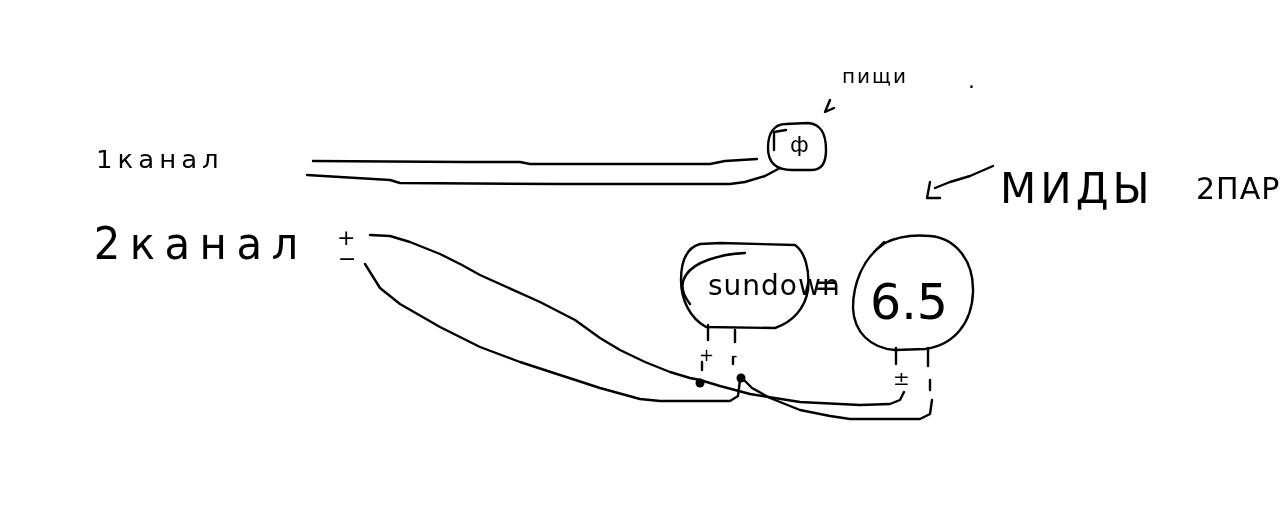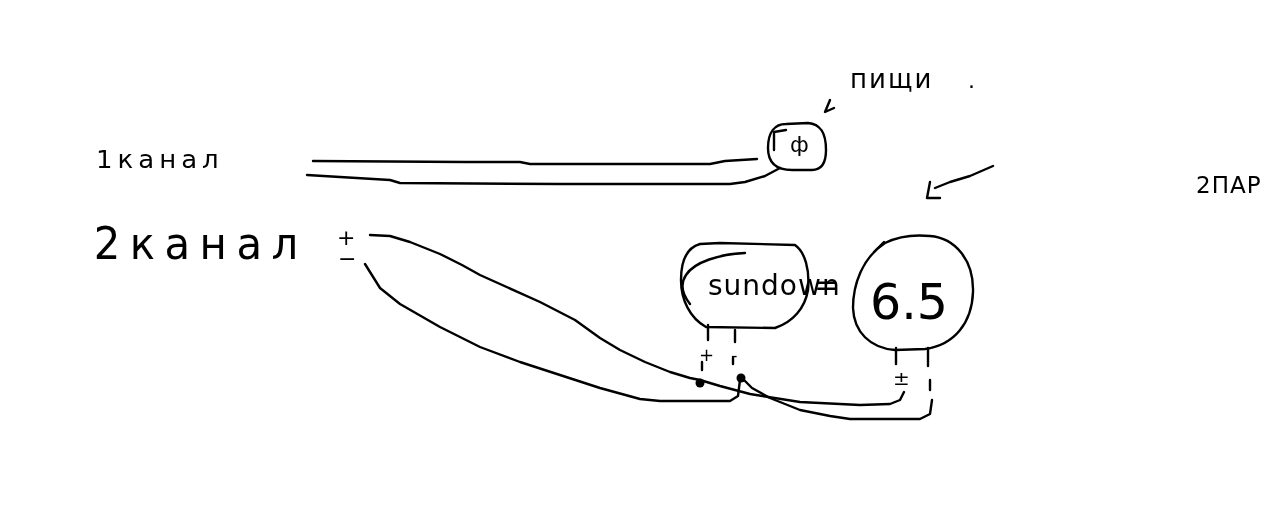--- a/index.html
+++ b/index.html
@@ -3,24 +3,24 @@
   <meta charset="utf-8">
   <style>
     html, body { margin: 0; padding: 0; background: #ffffff; }
     body { width: 1280px; height: 508px; position: relative; overflow: hidden; }
     .canvas { position: absolute; left: 0; top: 0; width: 1280px; height: 508px; }
     svg { position: absolute; left: 0; top: 0; }
     .stroke { fill: none; stroke: #000; stroke-width: 2.4; stroke-linecap: round; stroke-linejoin: round; }
     .lbl { position: absolute; color: #000; font-family: "DejaVu Sans", sans-serif; white-space: nowrap; line-height: 1; }
     #ch1 { left: 96px; top: 146px; font-size: 26px; letter-spacing: 5px; transform: scaleY(0.95); }
     #ch2 { left: 88px; top: 222px; font-size: 44px; letter-spacing: 10px; transform: scaleX(0.95); }
-    #tweet { left: 842px; top: 66px; font-size: 26px; letter-spacing: 2px; margin-left: 8px; }
+    #tweet { left: 842px; top: 66px; font-size: 20px; letter-spacing: 2px; }
     #tweet-dot { left: 968px; top: 70px; font-size: 22px; }
     #mids { left: 1000px; top: 168px; font-size: 42px; letter-spacing: 4px; }
-    #mids-count { left: 1196px; top: 174px; font-size: 23px; letter-spacing: 1px; }
+    #mids-count { left: 1196px; top: 174px; font-size: 30px; letter-spacing: 1px; }
     #amp-name { left: 708px; top: 272px; font-size: 28px; letter-spacing: 1px; }
     #equals { left: 814px; top: 270px; font-size: 30px; }
     #spk-size { left: 870px; top: 278px; font-size: 49px; }
     #tw-sym { left: 790px; top: 134px; font-size: 22px; }
     .pm { font-size: 22px; }
     #ch2-plus { left: 337px; top: 227px; }
     #ch2-minus { left: 338px; top: 248px; }
     #amp-plus { left: 699px; top: 346px; font-size: 18px; }
     #amp-minus { left: 731px; top: 346px; font-size: 18px; }
     #spk-plus { left: 893px; top: 368px; font-size: 20px; }
@@ -68,20 +68,21 @@
 
   <div class="lbl" id="ch1">1канал</div>
   <div class="lbl" id="ch2">2канал</div>
   <div class="lbl pm" id="ch2-plus">+</div>
   <div class="lbl pm" id="ch2-minus">−</div>
 
   <div class="lbl" id="tweet">пищи</div>
   <div class="lbl" id="tweet-dot">.</div>
   <div class="lbl" id="tw-sym">ф</div>
 
+  <div class="lbl" id="mids">МИДЫ</div>
   <div class="lbl" id="mids-count">2ПАР</div>
 
   <div class="lbl" id="amp-name">sundown</div>
   <div class="lbl" id="amp-plus">+</div>
   <div class="lbl" id="amp-minus">-</div>
   <div class="lbl" id="equals">=</div>
 
   <div class="lbl" id="spk-size">6.5</div>
   <div class="lbl" id="spk-plus">±</div>
 </div>

